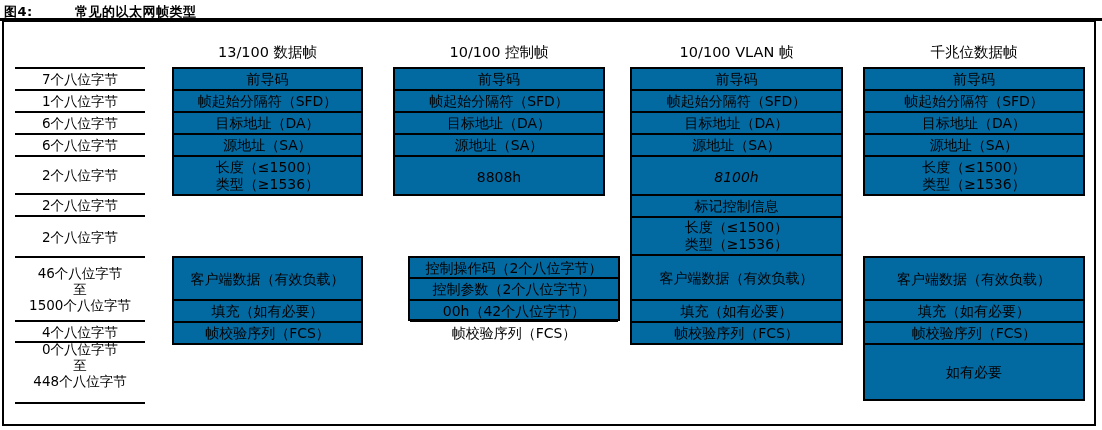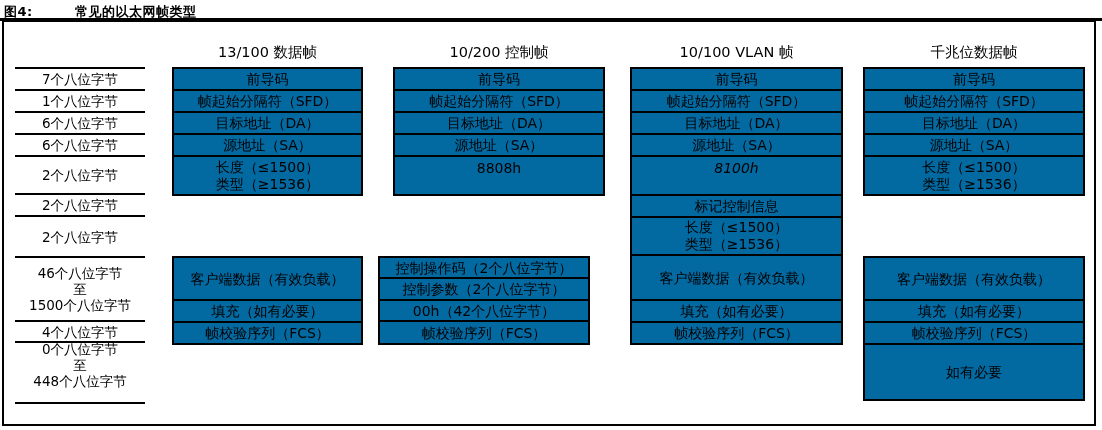--- a/index.html
+++ b/index.html
@@ -11,41 +11,41 @@
   .title-rule { position:absolute; left:0; top:18px; width:1102px; height:3px; background:#000; }
   .frame-border { position:absolute; left:2px; top:20px; width:1094px; height:406px; border:2px solid #000; box-sizing:border-box; }
   .col-title { position:absolute; top:42px; height:20px; font-size:14.5px; text-align:center; line-height:20px; }
   .box { position:absolute; border:2px solid #000; box-sizing:border-box; background:#0369a1; }
   .row {
     box-sizing:border-box; border-bottom:2px solid #000;
     display:flex; align-items:center; justify-content:center;
     font-size:14px; text-align:center; line-height:16px;
   }
   .row.last { border-bottom:none; }
-  .row.top-align { align-items:flex-start; padding-top:3px; }
+  .row.top-align { align-items:flex-start; padding-top:12px; }
   .row.two-line { flex-direction:column; line-height:17px; }
   .oline { position:absolute; left:15px; width:130px; height:2px; background:#000; }
   .olabel {
     position:absolute; left:15px; width:130px;
     display:flex; flex-direction:column; align-items:center; justify-content:center;
     font-size:13.5px; line-height:16px; text-align:center;
   }
 </style>
 </head>
 <body>
 
 <div id="page">
 
   <span class="fig-label" style="left:4px;">图4:</span>
   <span class="fig-label" style="left:75px;">常见的以太网帧类型</span>
   <div class="title-rule"></div>
   <div class="frame-border"></div>
 
   <div class="col-title" style="left:172px;width:191px;">13/100 数据帧</div>
-  <div class="col-title" style="left:393px;width:212px;">10/200 控制帧</div>
+  <div class="col-title" style="left:393px;width:212px;">10/100 控制帧</div>
   <div class="col-title" style="left:630px;width:213px;">10/100 VLAN 帧</div>
   <div class="col-title" style="left:863px;width:222px;">千兆位数据帧</div>
 
   <div class="oline" style="top:67px;"></div>
   <div class="oline" style="top:89px;"></div>
   <div class="oline" style="top:111px;"></div>
   <div class="oline" style="top:133px;"></div>
   <div class="oline" style="top:155px;"></div>
   <div class="oline" style="top:193px;"></div>
   <div class="oline" style="top:215px;"></div>
@@ -107,21 +107,21 @@
   </div>
 
   <div class="box" style="left:393px;top:67px;width:212px;height:129px;">
     <div class="row" style="height:22px;">前导码</div>
     <div class="row" style="height:22px;">帧起始分隔符（SFD）</div>
     <div class="row" style="height:22px;">目标地址（DA）</div>
     <div class="row" style="height:22px;">源地址（SA）</div>
     <div class="row top-align last" style="height:37px;">8808h</div>
   </div>
 
-  <div class="box" style="left:378px;top:256px;width:212px;height:89px;">
+  <div class="box" style="left:408px;top:256px;width:212px;height:65px;">
     <div class="row" style="height:21px;">控制操作码（2个八位字节）</div>
     <div class="row" style="height:22px;">控制参数（2个八位字节）</div>
     <div class="row" style="height:21px;">00h（42个八位字节）</div>
     <div class="row last" style="height:21px;">帧校验序列（FCS）</div>
   </div>
 
   <div class="box" style="left:630px;top:67px;width:213px;height:278px;">
     <div class="row" style="height:22px;">前导码</div>
     <div class="row" style="height:22px;">帧起始分隔符（SFD）</div>
     <div class="row" style="height:22px;">目标地址（DA）</div>

